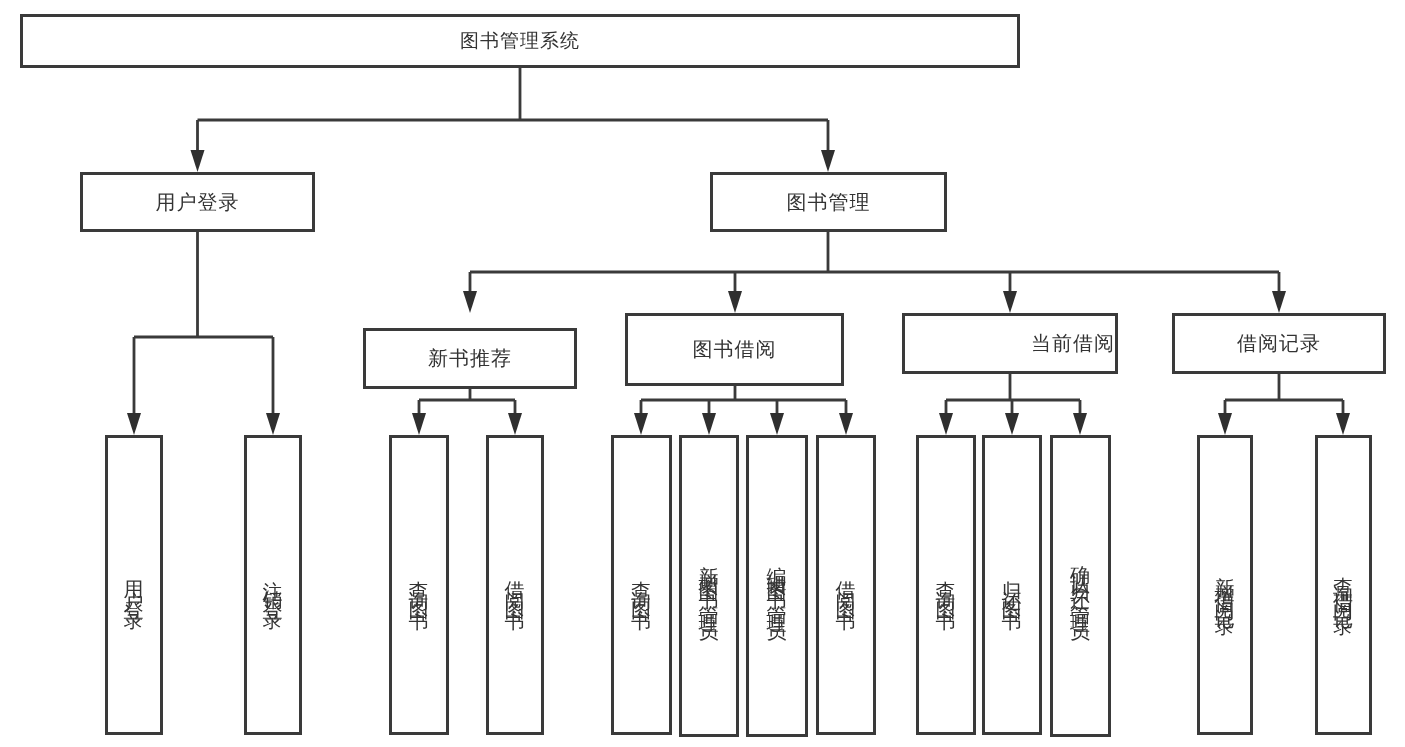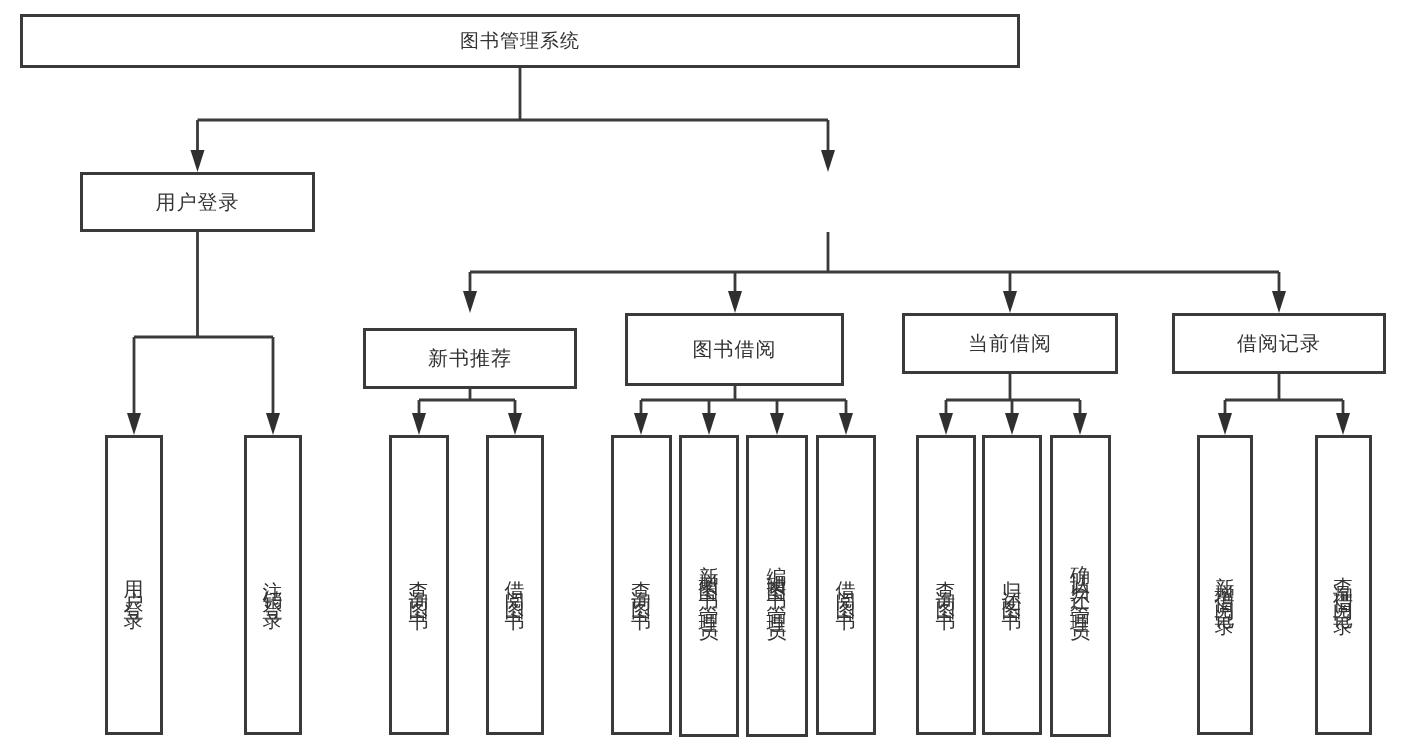--- a/index.html
+++ b/index.html
@@ -62,21 +62,21 @@
     z-index: 5;
   }
 
   
   .n-root { left: 20px;   top: 14px;  width: 1000px; height: 54px; }
   .n-u    { left: 80px;   top: 172px; width: 235px;  height: 60px; }
   .n-m    { left: 710px;  top: 172px; width: 237px;  height: 60px; }
 
   .n-g1   { left: 363px;  top: 328px; width: 214px;  height: 61px; }
   .n-g2   { left: 625px;  top: 313px; width: 219px;  height: 73px; }
-  .n-g3   { left: 902px;  top: 313px; width: 216px;  height: 61px; }
+  .n-g3   { left: 902px;  top: 313px; width: 216px;  height: 61px; justify-content: flex-end; }
   .n-g4   { left: 1172px; top: 313px; width: 214px;  height: 61px; }
 
   .n-u1   { left: 105px;  top: 435px; width: 58px; height: 300px; }
   .n-u2   { left: 244px;  top: 435px; width: 58px; height: 300px; }
 
   .n-g1c0 { left: 389px;  top: 435px; width: 60px; height: 300px; }
   .n-g1c1 { left: 486px;  top: 435px; width: 58px; height: 300px; }
 
   .n-g2c0 { left: 611px;  top: 435px; width: 61px; height: 300px; }
   .n-g2c1 { left: 679px;  top: 435px; width: 60px; height: 302px; }
@@ -138,20 +138,23 @@
     </g>
   </svg>
 
   <div class="node root n-root">
     <span class="label">图书管理系统</span>
   </div>
 
   <div class="node n-u">
     <span class="label">用户登录</span>
   </div>
+  <div class="node n-m">
+    <span class="label">图书管理</span>
+  </div>
 
   <div class="node n-g1">
     <span class="label">新书推荐</span>
   </div>
   <div class="node n-g2">
     <span class="label">图书借阅</span>
   </div>
   <div class="node n-g3">
     <span class="label">当前借阅</span>
   </div>

